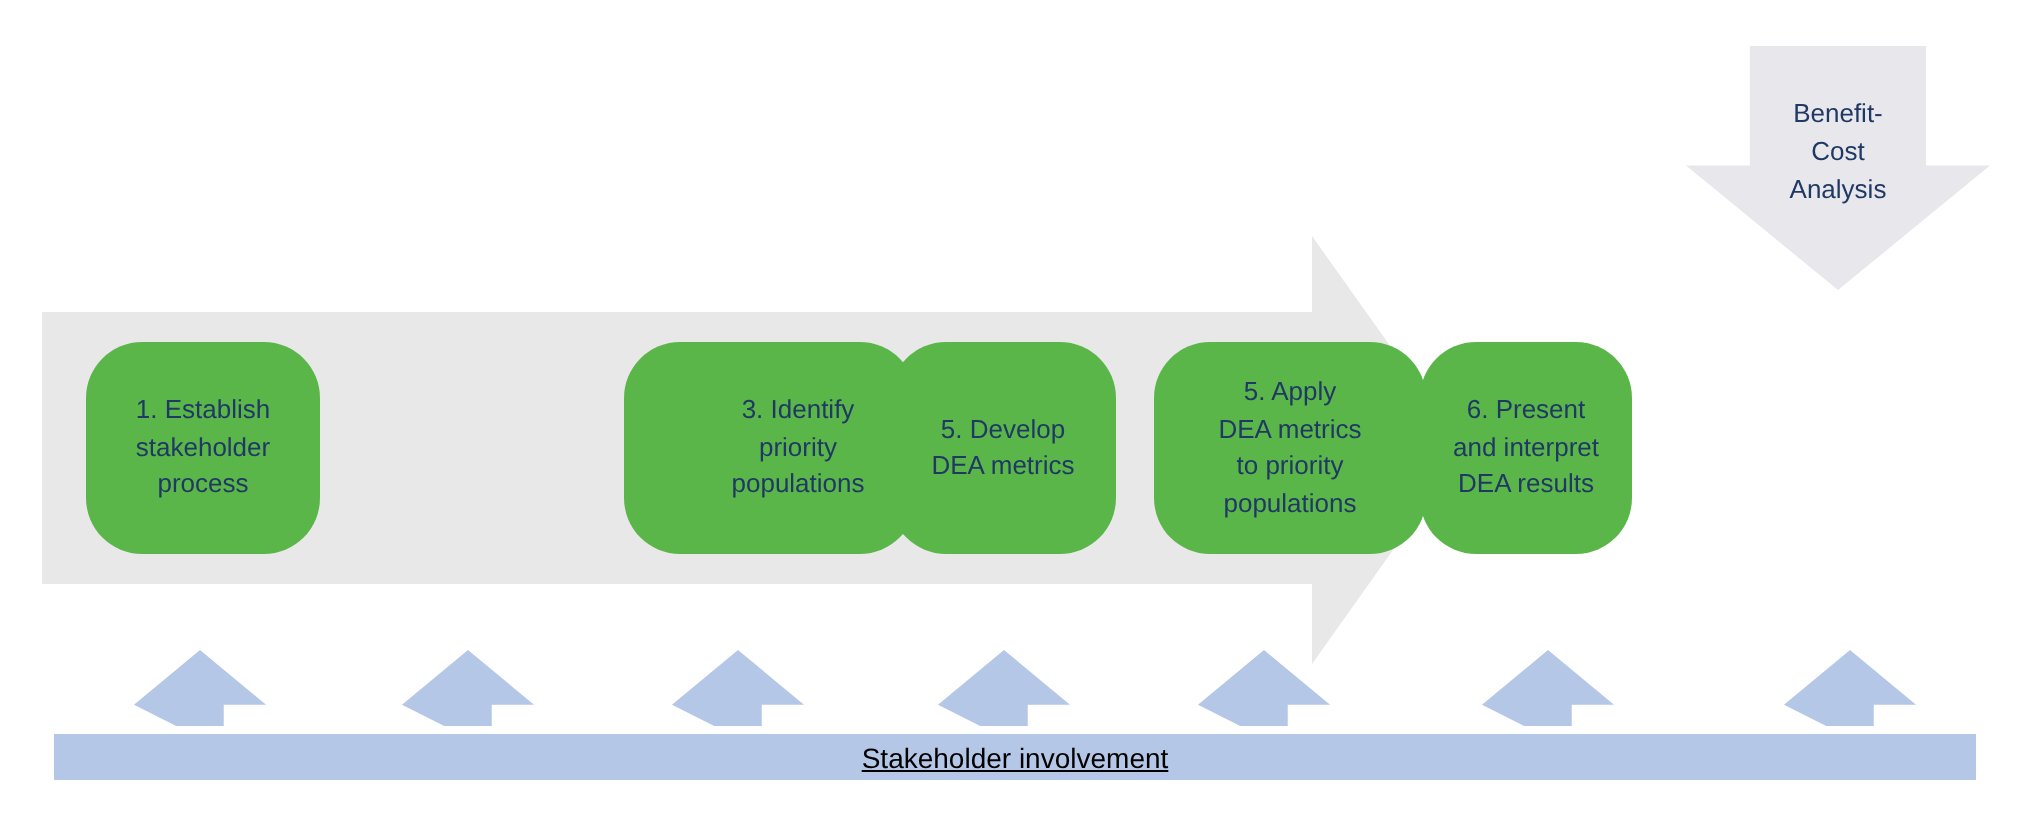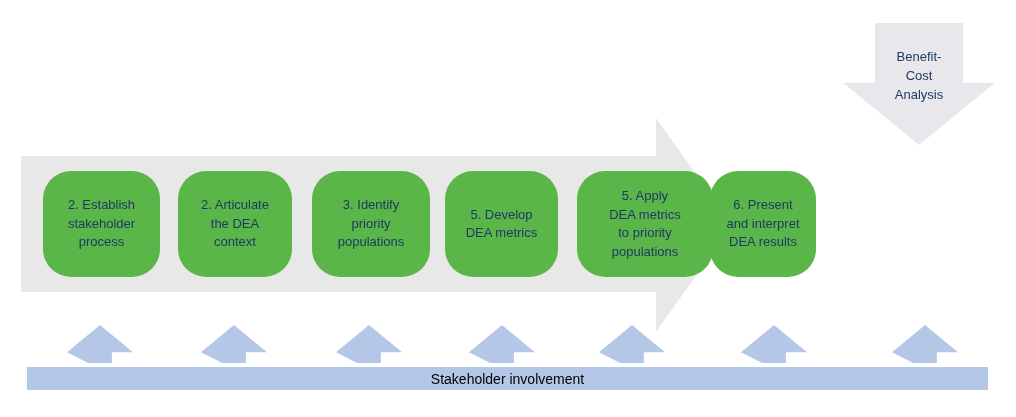--- a/index.html
+++ b/index.html
@@ -60,21 +60,21 @@
   }
   .step .label {
     white-space: pre-line;
     text-align: center;
     color: var(--text-navy, #1f3864);
     font-size: 13px;
     line-height: 18.5px;
   }
   .s1 { left: 43px;  width: 117px; }
   .s2 { left: 178px; width: 114px; }
-  .s3 { left: 312px; width: 118px; }
+  .s3 { left: 312px; width: 118px; padding-left: 28px; }
   .s4 { left: 445px; width: 113px; }
   .s5 { left: 577px; width: 136px; }
   .s6 { left: 710px; width: 106px; }
   .s7 {
     left: 845px; width: 150px; top: 170px;
     background: var(--step-light-green, #c9e7ba);
     border-radius: 24px;
   }
 
   
@@ -95,20 +95,21 @@
 
   
   .bar {
     position: absolute;
     left: 27px; top: 367px;
     width: 961px; height: 23px;
     background: var(--blue, #b4c7e7);
     display: flex;
     align-items: center;
     justify-content: center;
+    text-decoration: underline;
   }
   .bar .label {
     color: #000000;
     font-size: 14px;
   }
 </style>
 </head>
 <body>
 
 <div class="canvas">
@@ -116,28 +117,23 @@
   <div class="gray-band"></div>
   <div class="gray-head"></div>
 
   <div class="bca-arrow">
     <span class="bca-label">Benefit-
 Cost
 Analysis</span>
   </div>
 
   <div class="step s1">
-    <span class="label">2. Establish
+    <span class="label">1. Establish
 stakeholder
 process</span>
-  </div>
-  <div class="step s2">
-    <span class="label">2. Articulate
-the DEA
-context</span>
   </div>
   <div class="step s3">
     <span class="label">3. Identify
 priority
 populations</span>
   </div>
   <div class="step s4">
     <span class="label">5. Develop
 DEA metrics</span>
   </div>

